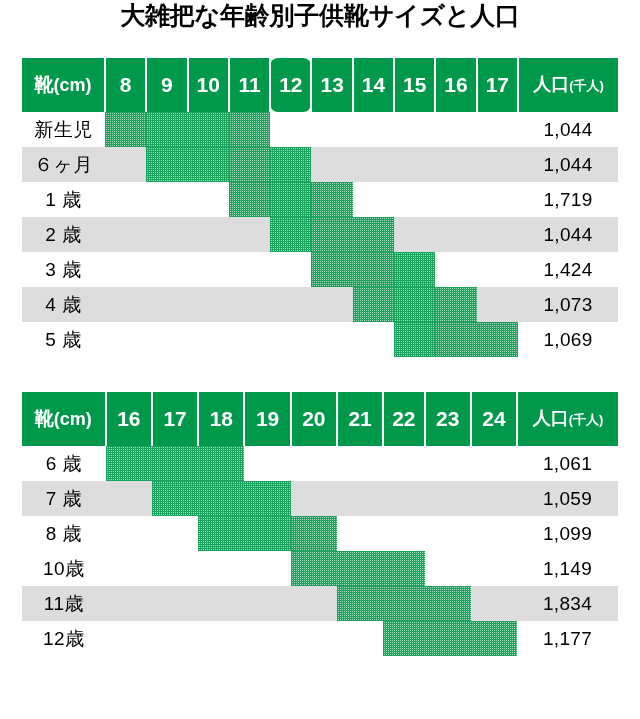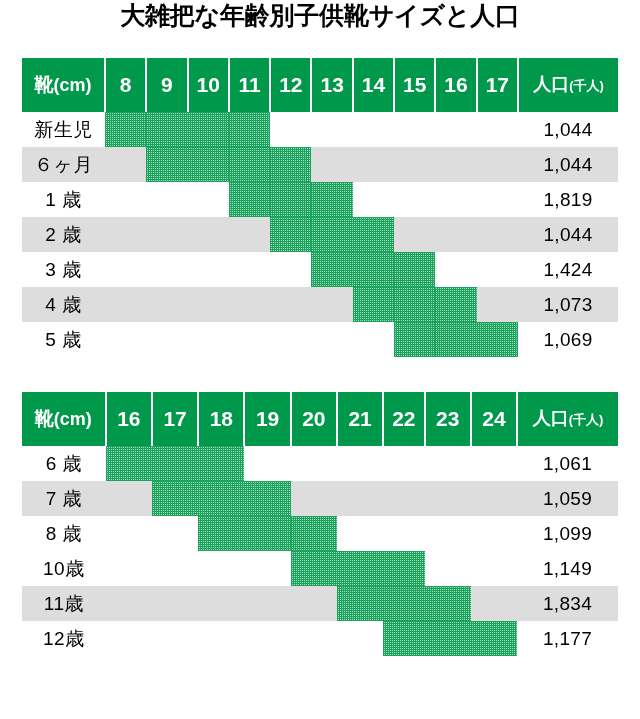--- a/index.html
+++ b/index.html
@@ -141,21 +141,21 @@
   <div class="page-title">大雑把な年齢別子供靴サイズと人口</div>
 
   <table class="chart-table" id="table-1">
     <tbody>
         <tr class="hdr-row">
           <th class="hdr-label" style="width: 83px;"><span>靴</span><span class="unit">(cm)</span></th>
           <th class="hdr-size" style="width: 41.3px;">8</th>
           <th class="hdr-size" style="width: 41.3px;">9</th>
           <th class="hdr-size" style="width: 41.3px;">10</th>
           <th class="hdr-size" style="width: 41.3px;">11</th>
-          <th class="hdr-size" style="width: 41.3px;">12</th>
+          <th class="hdr-size" style="width: 41.3px; border-radius: 8px;">12</th>
           <th class="hdr-size" style="width: 41.3px;">13</th>
           <th class="hdr-size" style="width: 41.3px;">14</th>
           <th class="hdr-size" style="width: 41.3px;">15</th>
           <th class="hdr-size" style="width: 41.3px;">16</th>
           <th class="hdr-size" style="width: 41.3px;">17</th>
           <th class="hdr-pop" style="width: 100px;"><span>人口</span><span class="unit">(千人)</span></th>
         </tr>
         <tr class="data-row odd">
           <td class="cell-age" style="width: 83px;">新生児</td>
           <td class="cell-size hl" style="width: 41.3px;"></td>
@@ -189,21 +189,21 @@
           <td class="cell-size" style="width: 41.3px;"></td>
           <td class="cell-size" style="width: 41.3px;"></td>
           <td class="cell-size" style="width: 41.3px;"></td>
           <td class="cell-size hl" style="width: 41.3px;"></td>
           <td class="cell-size hl" style="width: 41.3px;"></td>
           <td class="cell-size hl hl-end" style="width: 41.3px;"></td>
           <td class="cell-size" style="width: 41.3px;"></td>
           <td class="cell-size" style="width: 41.3px;"></td>
           <td class="cell-size" style="width: 41.3px;"></td>
           <td class="cell-size" style="width: 41.3px;"></td>
-          <td class="cell-pop" style="width: 100px;">1,819</td>
+          <td class="cell-pop" style="width: 100px;">1,719</td>
         </tr>
         <tr class="data-row even">
           <td class="cell-age" style="width: 83px;">2 歳</td>
           <td class="cell-size" style="width: 41.3px;"></td>
           <td class="cell-size" style="width: 41.3px;"></td>
           <td class="cell-size" style="width: 41.3px;"></td>
           <td class="cell-size" style="width: 41.3px;"></td>
           <td class="cell-size hl" style="width: 41.3px;"></td>
           <td class="cell-size hl" style="width: 41.3px;"></td>
           <td class="cell-size hl hl-end" style="width: 41.3px;"></td>

